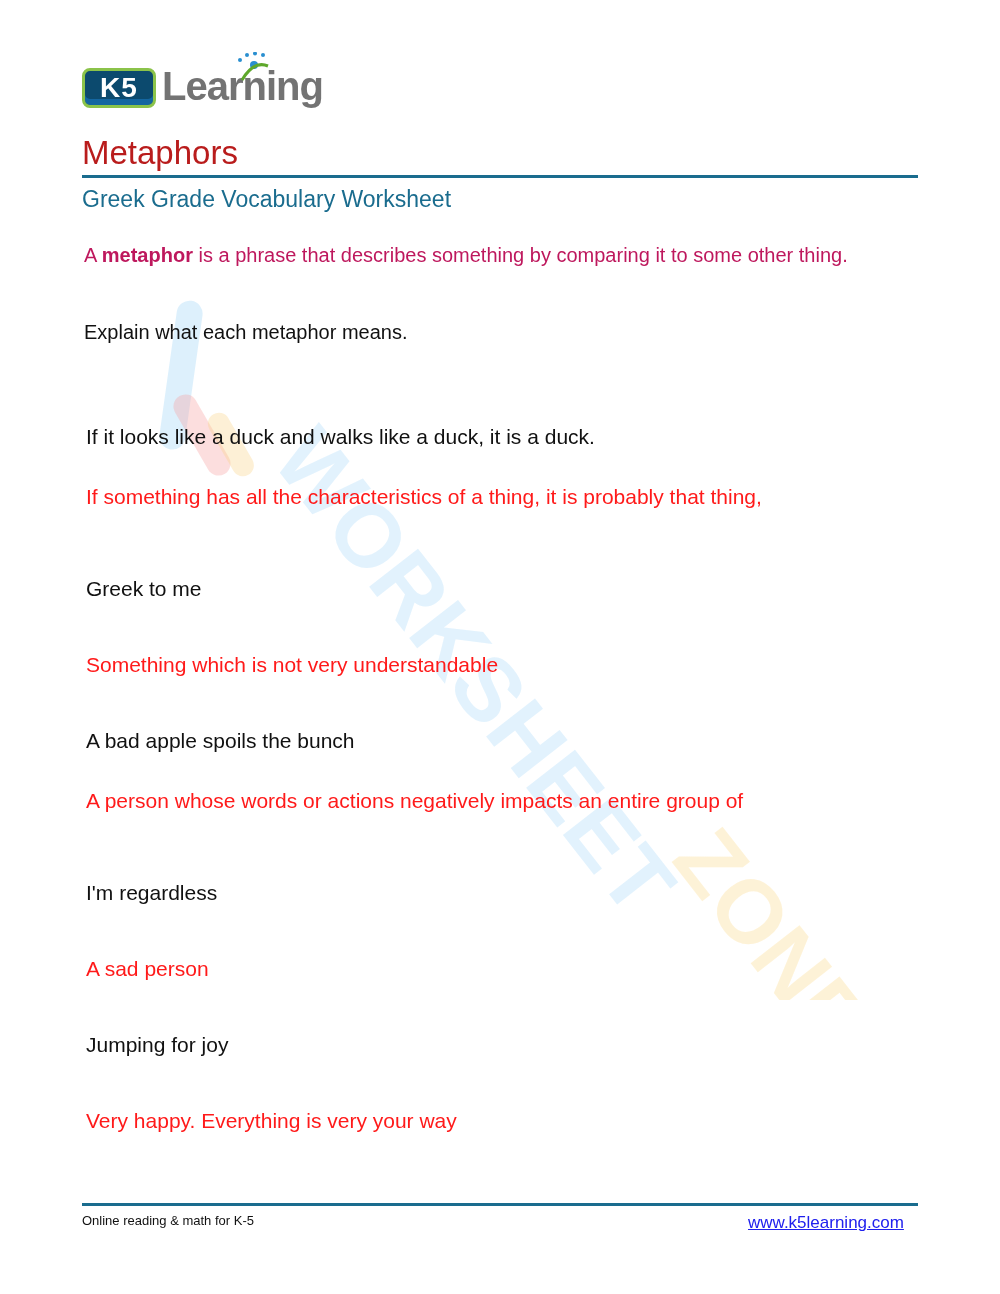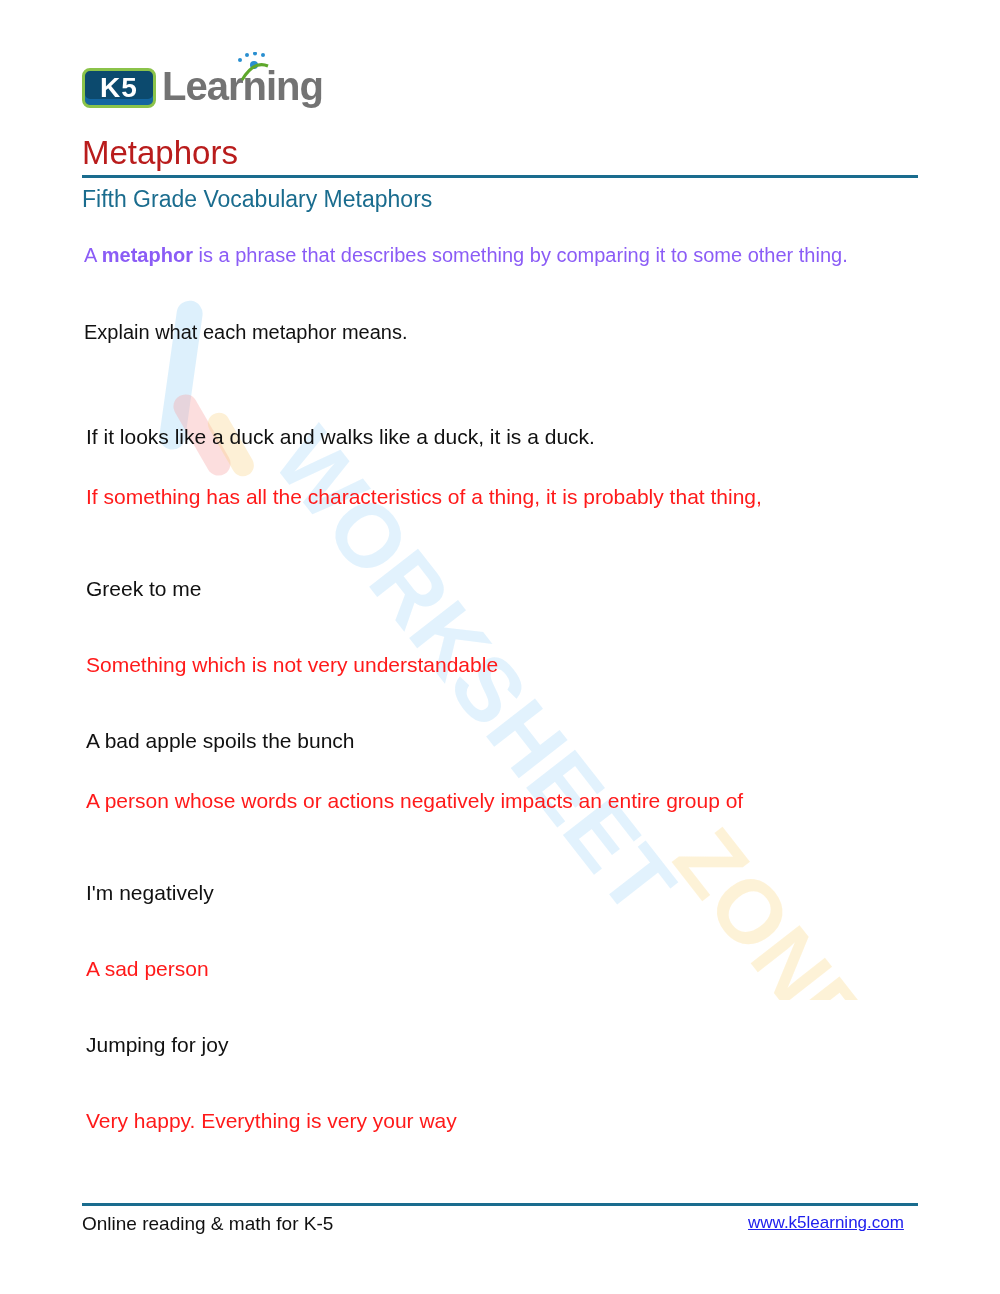--- a/index.html
+++ b/index.html
@@ -13,29 +13,29 @@
               box-sizing: border-box; color: #fff; font-weight: bold; font-size: 28px;
               line-height: 34px; text-align: center; letter-spacing: 1px;
               box-shadow: inset 0 -6px 0 #1466a0; }
   .learning-text { position: absolute; left: 80px; top: 12px; font-size: 40px; font-weight: bold;
                    color: #737373; letter-spacing: -1px; }
   .logo-figure { position: absolute; left: 152px; top: 0px; width: 40px; height: 30px; }
   
   .title { left: 82px; top: 134px; font-size: 33px; font-weight: normal; color: #b91c1c; }
   .title-rule { left: 82px; top: 175px; width: 836px; height: 3px; background: #1a6c8e; }
   .subtitle { left: 82px; top: 186px; font-size: 23px; color: #1a6c8e; }
-  .intro { left: 84px; top: 242px; width: 830px; font-size: 20px; line-height: 27px; color: #8b5cf6; }
+  .intro { left: 84px; top: 242px; width: 830px; font-size: 20px; line-height: 27px; color: #be185d; }
   .intro b { font-weight: bold; }
   .instr { left: 84px; top: 321px; font-size: 20px; color: #111; }
   .prompt { left: 86px; font-size: 21px; color: #111; }
   .answer { left: 86px; width: 820px; font-size: 21px; line-height: 33px; color: #ff1a1a;
             text-indent: 0; }
   .answer .cont { display: block; padding-left: 30px; }
   .footer-rule { left: 82px; top: 1203px; width: 836px; height: 3px; background: #1a6c8e; }
-  .footer-left { left: 82px; top: 1213px; font-size: 19px; color: #111; }
+  .footer-left { left: 82px; top: 1213px; font-size: 13px; color: #111; }
   .footer-right { left: 748px; top: 1213px; font-size: 17px; color: #2020ee; text-decoration: underline; }
   
   .wm { left: 150px; top: 300px; width: 760px; height: 700px; pointer-events: none; }
 </style>
 </head>
 <body>
 
 <svg class="abs wm" viewBox="0 0 760 700">
   <rect x="18" y="0" width="26" height="150" rx="13" fill="#9fd3f5" opacity="0.35" transform="rotate(8 30 75)"></rect>
   <rect x="40" y="90" width="24" height="90" rx="12" fill="#f5a0a0" opacity="0.35" transform="rotate(-30 52 135)"></rect>
@@ -52,41 +52,41 @@
       <circle cx="13" cy="3" r="2" fill="#2a8fd0"></circle>
     <circle cx="21" cy="1.5" r="2" fill="#2a8fd0"></circle>
       <circle cx="29" cy="3" r="2" fill="#2a8fd0"></circle>
     <circle cx="20" cy="13" r="4" fill="#2a8fd0"></circle>
     <path d="M8 28 Q20 8 34 14" stroke="#5ea82b" stroke-width="3" fill="none"></path>
   </svg>
 </div>
 
 <div class="abs title">Metaphors</div>
 <div class="abs title-rule"></div>
-<div class="abs subtitle">Fifth Grade Vocabulary Metaphors</div>
+<div class="abs subtitle">Greek Grade Vocabulary Worksheet</div>
 
 <div class="abs intro"><span>A </span><b>metaphor</b><span> is a phrase that describes something by comparing it to some other thing.</span></div>
 <div class="abs instr">Explain what each metaphor means.</div>
 
 <div class="abs prompt" style="top:425px">If it looks like a duck and walks like a duck, it is a duck.</div>
 <div class="abs answer" style="top:480px">
   <span>If something has all the characteristics of a thing, it is probably that thing,</span>
 </div>
 
 <div class="abs prompt" style="top:577px">Greek to me</div>
 <div class="abs answer" style="top:648px">
   <span>Something which is not very understandable</span>
 </div>
 
 <div class="abs prompt" style="top:729px">A bad apple spoils the bunch</div>
 <div class="abs answer" style="top:784px">
   <span>A person whose words or actions negatively impacts an entire group of</span>
 </div>
 
-<div class="abs prompt" style="top:881px">I'm negatively</div>
+<div class="abs prompt" style="top:881px">I'm regardless</div>
 <div class="abs answer" style="top:952px">
   <span>A sad person</span>
 </div>
 
 <div class="abs prompt" style="top:1033px">Jumping for joy</div>
 <div class="abs answer" style="top:1104px">
   <span>Very happy. Everything is very your way</span>
 </div>
 
 <div class="abs footer-rule"></div>

